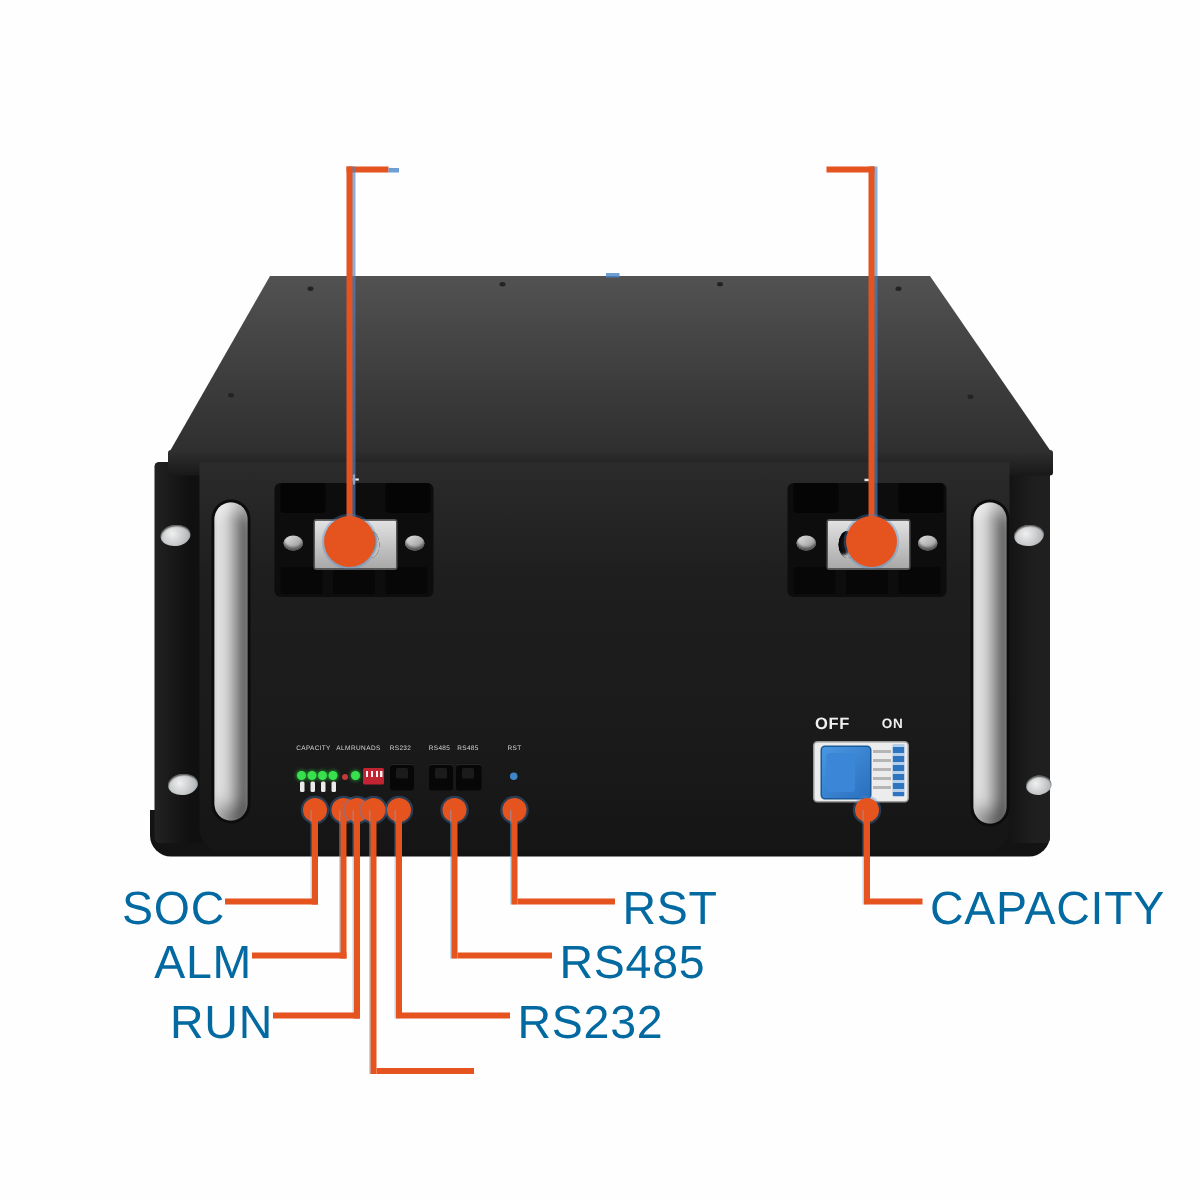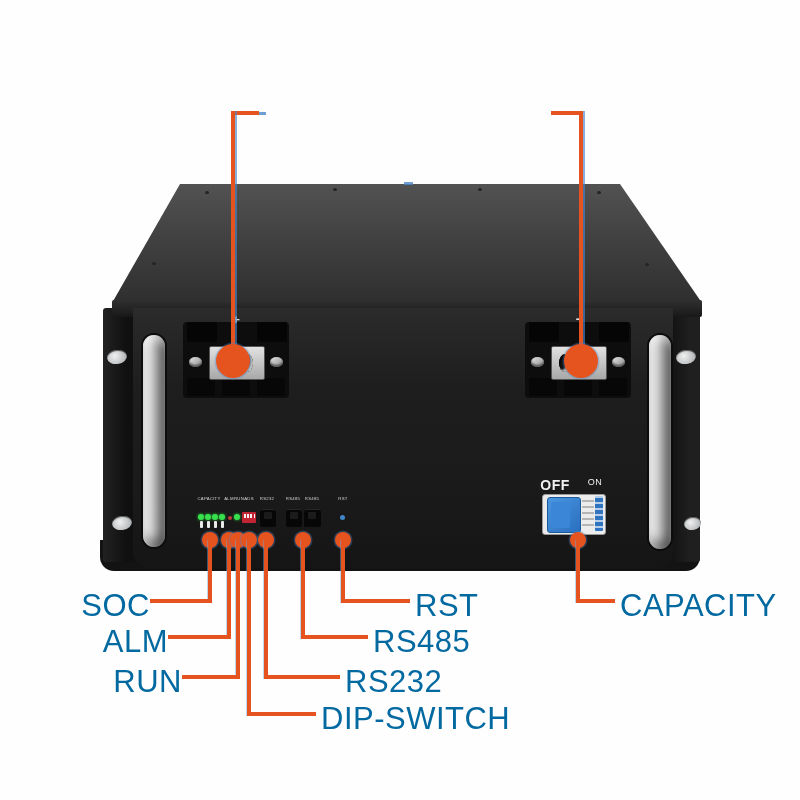--- a/index.html
+++ b/index.html
@@ -127,22 +127,22 @@
     </div>
   <div class="rj" style="left:286px;top:509px;width:16px;height:18px;">
       <div class="rj-inner"></div>
     </div>
   <div class="rj" style="left:304px;top:509px;width:17px;height:18px;">
       <div class="rj-inner"></div>
     </div>
 
   <div class="led" style="left:340px;top:515px;width:5px;height:5px;background:#3f86c9;"></div>
 
-  <div class="abs" style="left:555px;top:477px;transform:translateX(-50%);font-size:14px;font-weight:bold;color:#f0f0f0;letter-spacing:.5px;">OFF</div>
-  <div class="abs" style="left:595px;top:477px;transform:translateX(-50%);font-size:9px;font-weight:normal;color:#f0f0f0;letter-spacing:.5px;">ON</div>
+  <div class="abs" style="left:555px;top:477px;transform:translateX(-50%);font-size:11px;font-weight:bold;color:#f0f0f0;letter-spacing:.5px;">OFF</div>
+  <div class="abs" style="left:595px;top:477px;transform:translateX(-50%);font-size:9px;font-weight:bold;color:#f0f0f0;letter-spacing:.5px;">ON</div>
   <div class="abs" style="left:542px;top:494px;width:62px;height:39px;background:#ececec;border:1px solid #9a9a9a;border-radius:3px;">
     <div class="abs" style="left:4px;top:2px;width:32px;height:34px;border-radius:3px;border:1px solid #1a5a9a;
                 background:linear-gradient(135deg,#4a97e0,#2a6fc0);">
       <div class="abs" style="left:3px;top:4px;width:19px;height:26px;background:#3b86d6;border-radius:2px;"></div>
     </div>
     <div class="abs" style="left:39px;top:5px;width:12px;height:28px;
          background:repeating-linear-gradient(180deg,#b5b5b5 0 2px,transparent 2px 6px);"></div>
     <div class="abs" style="left:52px;top:1px;width:8px;height:35px;background:#2f74c0;border-radius:1px;
                 background-image:repeating-linear-gradient(180deg,rgba(255,255,255,.65) 0 2px,transparent 2px 6px);"></div>
   </div>
@@ -166,21 +166,20 @@
   <div class="clabel" style="right:632px;top:624px;">ALM</div>
 
   <div class="odot" style="left:230px;top:532px;width:16px;height:16px;"></div>
   <div class="oline vblue2" style="left:236px;top:540px;width:4px;height:139px;"></div>
   <div class="oline" style="left:182px;top:675px;width:58px;height:4px;"></div>
   <div class="clabel" style="right:618px;top:664px;">RUN</div>
 
   <div class="odot" style="left:241px;top:532px;width:16px;height:16px;"></div>
   <div class="oline vblue2" style="left:247px;top:540px;width:4px;height:176px;"></div>
   <div class="oline" style="left:251px;top:712px;width:65px;height:4px;"></div>
-  <div class="clabel" style="left:321px;top:701px;">DIP-SWITCH</div>
 
   <div class="odot" style="left:258px;top:532px;width:16px;height:16px;"></div>
   <div class="oline vblue2" style="left:264px;top:540px;width:4px;height:139px;"></div>
   <div class="oline" style="left:268px;top:675px;width:72px;height:4px;"></div>
   <div class="clabel" style="left:345px;top:664px;">RS232</div>
 
   <div class="odot" style="left:295px;top:532px;width:16px;height:16px;"></div>
   <div class="oline vblue2" style="left:301px;top:540px;width:4px;height:99px;"></div>
   <div class="oline" style="left:305px;top:635px;width:63px;height:4px;"></div>
   <div class="clabel" style="left:373px;top:624px;">RS485</div>

